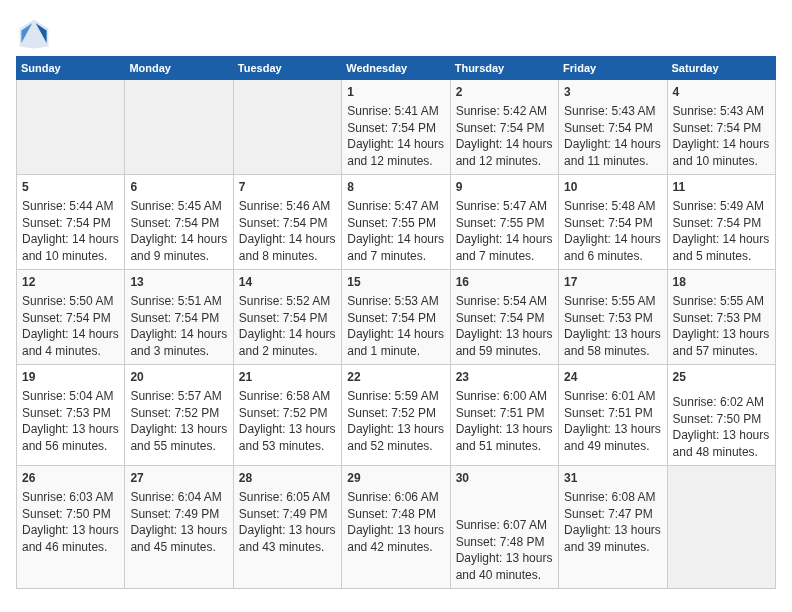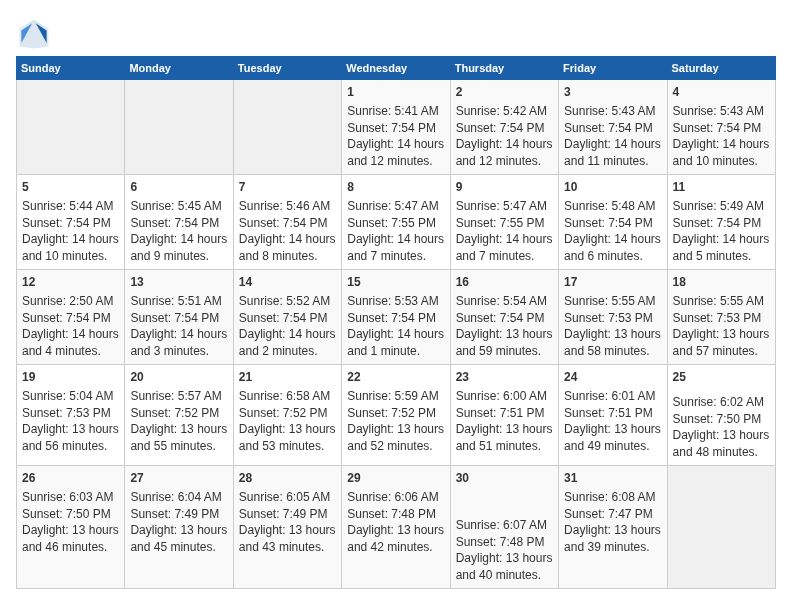--- a/index.html
+++ b/index.html
@@ -204,21 +204,21 @@
           <div class="day-number">11</div>
           <div class="day-info" style="white-space: pre-line;">Sunrise: 5:49 AM
 Sunset: 7:54 PM
 Daylight: 14 hours
 and 5 minutes.</div>
         </td>
       </tr>
       <tr>
         <td>
           <div class="day-number">12</div>
-          <div class="day-info" style="white-space: pre-line;">Sunrise: 2:50 AM
+          <div class="day-info" style="white-space: pre-line;">Sunrise: 5:50 AM
 Sunset: 7:54 PM
 Daylight: 14 hours
 and 4 minutes.</div>
         </td>
         <td>
           <div class="day-number">13</div>
           <div class="day-info" style="white-space: pre-line;">Sunrise: 5:51 AM
 Sunset: 7:54 PM
 Daylight: 14 hours
 and 3 minutes.</div>

